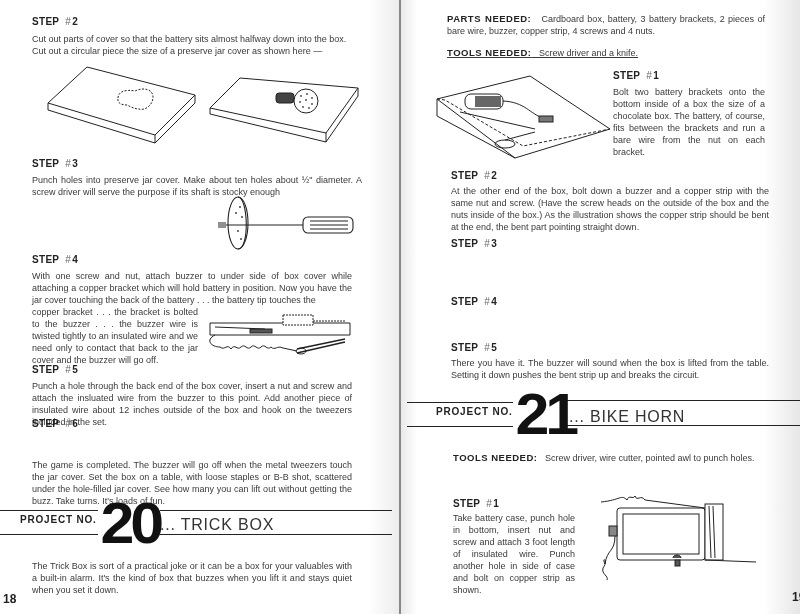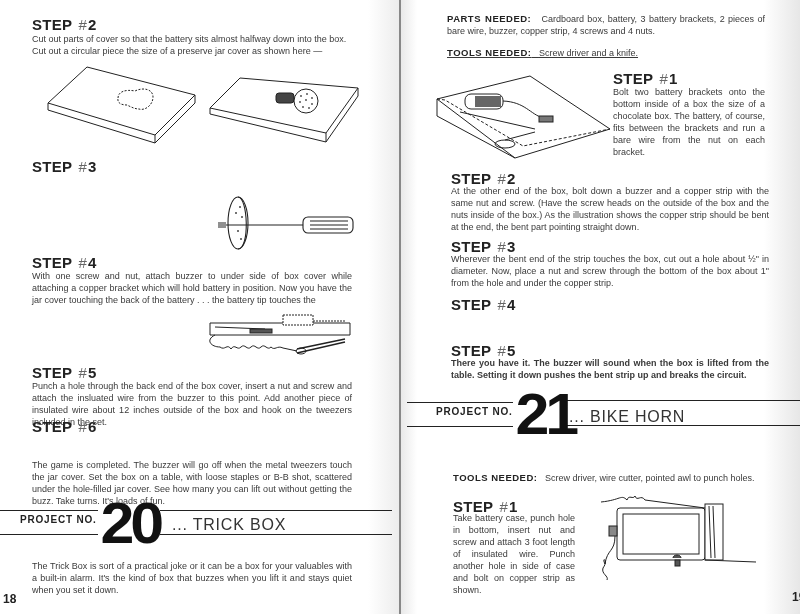--- a/index.html
+++ b/index.html
@@ -3,21 +3,21 @@
 <meta charset="utf-8">
 <style>
   html, body { margin:0; padding:0; }
   body { width:800px; height:614px; background:#fff; overflow:hidden; position:relative;
          font-family:"Liberation Sans", sans-serif; color:#2a2a2a; }
   .page { position:absolute; top:0; height:614px; overflow:hidden; }
   .left { left:0; width:400px; background:linear-gradient(to right,#fff 0,#fff 92%,#ececec 100%); }
   .right { left:401px; width:403px; background:linear-gradient(to right,#e9e9e9 0,#fff 4%,#fff 90%,#e4e4e4 100%); }
   .spine { position:absolute; left:399px; top:0; width:2px; height:614px; background:#888; }
   .abs { position:absolute; }
-  .step { font-weight:bold; font-size:15px; letter-spacing:0.3px; color:#222; }
+  .step { font-weight:bold; font-size:10px; letter-spacing:0.3px; color:#222; }
   .step .hash { font-weight:normal; color:#666; margin:0 1px 0 6px; }
   .txt { font-size:9px; line-height:12px; color:#3a3a3a; text-align:justify; }
   .lbl { font-weight:bold; font-size:9.5px; letter-spacing:0.5px; color:#222; }
   .proj-rule { position:absolute; height:1px; background:#222; }
   .proj-label { position:absolute; font-weight:bold; font-size:10px; letter-spacing:0.8px; color:#222; }
   .proj-num { position:absolute; font-weight:bold; font-size:58px; line-height:56px; letter-spacing:-4px; color:#111; transform:scaleX(1.05); }
   .proj-title { position:absolute; font-size:16px; letter-spacing:0.8px; color:#333; }
   .pagenum { position:absolute; font-weight:bold; font-size:12px; color:#222; }
   svg { position:absolute; overflow:visible; }
 </style>
@@ -51,20 +51,21 @@
         <circle cx="104" cy="20" r="0.9"></circle>
       <circle cx="92" cy="24" r="0.9"></circle>
         <circle cx="98" cy="22" r="0.9"></circle>
         <circle cx="104" cy="26" r="0.9"></circle>
       <circle cx="95" cy="29" r="0.9"></circle>
         <circle cx="101" cy="30" r="0.9"></circle>
     </g>
   </svg>
 
   <div class="abs step" style="left:32px;top:158px;"><span>STEP</span><span class="hash">#</span><span>3</span></div>
+  <div class="abs txt" style="left:32px;top:174px;width:330px;">Punch holes into preserve jar cover. Make about ten holes about ½" diameter. A screw driver will serve the purpose if its shaft is stocky enough</div>
 
   <svg style="left:218px;top:195px;" width="140" height="60" viewBox="0 0 140 60">
     <g fill="none" stroke="#222" stroke-width="1.1">
       <ellipse cx="20" cy="28" rx="10" ry="26" fill="#fff"></ellipse>
       <path d="M20,2 C30,2 32,54 20,54"></path>
       <line x1="0" y1="30" x2="90" y2="30"></line>
       <path d="M0,28 L8,28 M0,32 L8,32"></path>
       <rect x="85" y="22" width="50" height="16" rx="5" fill="#fff"></rect>
       <line x1="92" y1="26" x2="130" y2="26"></line>
         <line x1="92" y1="30" x2="130" y2="30"></line>
@@ -74,20 +75,21 @@
       <circle cx="22" cy="12" r="1"></circle>
         <circle cx="24" cy="22" r="1"></circle>
         <circle cx="20" cy="36" r="1"></circle>
         <circle cx="23" cy="44" r="1"></circle>
         <circle cx="18" cy="18" r="1"></circle>
     </g>
   </svg>
 
   <div class="abs step" style="left:32px;top:254px;"><span>STEP</span><span class="hash">#</span><span>4</span></div>
   <div class="abs txt" style="left:32px;top:270px;width:320px;">With one screw and nut, attach buzzer to under side of box cover while attaching a copper bracket which will hold battery in position. Now you have the jar cover touching the back of the battery . . . the battery tip touches the</div>
+  <div class="abs txt" style="left:32px;top:306px;width:166px;">copper bracket . . . the bracket is bolted to the buzzer . . . the buzzer wire is twisted tightly to an insulated wire and we need only to contact that back to the jar cover and the buzzer will go off.</div>
 
   <svg style="left:205px;top:315px;" width="150" height="45" viewBox="0 0 150 45">
     <g fill="none" stroke="#222" stroke-width="1">
       <polyline points="5,8 145,8 145,20 5,20 5,8"></polyline>
       <rect x="78" y="0" width="30" height="10" fill="#fff" stroke-dasharray="2,1"></rect>
       <line x1="108" y1="6" x2="140" y2="6" stroke-dasharray="2,1"></line>
       <line x1="10" y1="12" x2="60" y2="14"></line>
       <rect x="45" y="14" width="22" height="4" fill="#555"></rect>
       <path d="M10,20 C0,25 6,32 15,32 C20,36 22,28 26,34 C30,28 32,36 36,32 C40,28 42,36 46,32 C50,28 52,36 56,32 C60,28 62,36 66,32 C70,36 72,30 78,33 L92,36"></path>
       <path d="M92,34 L140,24 M92,38 L140,27" stroke-width="1.4"></path>
@@ -100,21 +102,21 @@
 
   <div class="abs step" style="left:32px;top:408px;margin-top:10px;"><span>STEP</span><span class="hash">#</span><span>6</span></div>
   <div class="abs txt" style="left:32px;top:425px;width:320px;margin-top:34px;">The game is completed. The buzzer will go off when the metal tweezers touch the jar cover. Set the box on a table, with loose staples or B-B shot, scattered under the hole-filled jar cover. See how many you can lift out without getting the buzz. Take turns. It's loads of fun.</div>
 
   <div class="proj-rule" style="left:0;top:510px;width:98px;"></div>
   <div class="proj-rule" style="left:0;top:534px;width:98px;"></div>
   <div class="proj-rule" style="left:160px;top:510px;width:232px;"></div>
   <div class="proj-rule" style="left:160px;top:534px;width:232px;"></div>
   <div class="proj-label" style="left:20px;top:514px;">PROJECT NO.</div>
   <div class="proj-num" style="left:102px;top:495px;">20</div>
-  <div class="proj-title" style="left:172px;top:516px;">... TRICK BOX</div>
+  <div class="proj-title" style="left:160px;top:516px;">... TRICK BOX</div>
 
   <div class="abs txt" style="left:32px;top:560px;width:320px;">The Trick Box is sort of a practical joke or it can be a box for your valuables with a built-in alarm. It's the kind of box that buzzes when you lift it and stays quiet when you set it down.</div>
   <div class="pagenum" style="left:3px;top:592px;">18</div>
 </div>
 
 <div class="spine"></div>
 
 <div class="page right">
 
   <div class="abs txt" style="left:46px;top:13px;width:318px;"><span class="lbl">PARTS NEEDED:</span>&nbsp;&nbsp; <span>Cardboard box, battery, 3 battery brackets, 2 pieces of bare wire, buzzer, copper strip, 4 screws and 4 nuts.</span></div>
@@ -135,36 +137,35 @@
     </g>
   </svg>
 
   <div class="abs step" style="left:212px;top:70px;"><span>STEP</span><span class="hash">#</span><span>1</span></div>
   <div class="abs txt" style="left:212px;top:86px;width:152px;">Bolt two battery brackets onto the bottom inside of a box the size of a chocolate box. The battery, of course, fits between the brackets and run a bare wire from the nut on each bracket.</div>
 
   <div class="abs step" style="left:50px;top:170px;"><span>STEP</span><span class="hash">#</span><span>2</span></div>
   <div class="abs txt" style="left:50px;top:185px;width:318px;">At the other end of the box, bolt down a buzzer and a copper strip with the same nut and screw. (Have the screw heads on the outside of the box and the nuts inside of the box.) As the illustration shows the copper strip should be bent at the end, the bent part pointing straight down.</div>
 
   <div class="abs step" style="left:50px;top:238px;"><span>STEP</span><span class="hash">#</span><span>3</span></div>
-  <div class="abs txt" style="left:50px;top:253px;width:318px;">Wherever the bent end of the strip touches the box, cut out a hole about ½" in diameter. Now, place a nut and screw through the bottom of the box about 1" from the hole and under the copper strip.</div>
 
   <div class="abs step" style="left:50px;top:296px;"><span>STEP</span><span class="hash">#</span><span>4</span></div>
 
   <div class="abs step" style="left:50px;top:342px;"><span>STEP</span><span class="hash">#</span><span>5</span></div>
-  <div class="abs txt" style="left:50px;top:357px;width:318px;font-weight:bold;">There you have it. The buzzer will sound when the box is lifted from the table. Setting it down pushes the bent strip up and breaks the circuit.</div>
+  <div class="abs txt" style="left:50px;top:357px;width:318px;">There you have it. The buzzer will sound when the box is lifted from the table. Setting it down pushes the bent strip up and breaks the circuit.</div>
 
   <div class="proj-rule" style="left:6px;top:402px;width:106px;"></div>
   <div class="proj-rule" style="left:6px;top:426px;width:106px;"></div>
   <div class="proj-rule" style="left:165px;top:400px;width:234px;"></div>
   <div class="proj-rule" style="left:165px;top:425px;width:234px;"></div>
   <div class="proj-label" style="left:35px;top:406px;">PROJECT NO.</div>
   <div class="proj-num" style="left:116px;top:386px;">21</div>
   <div class="proj-title" style="left:168px;top:408px;">... BIKE HORN</div>
 
-  <div class="abs txt" style="left:52px;top:472px;width:318px;"><span class="lbl">TOOLS NEEDED:</span>&nbsp;&nbsp; <span>Screw driver, wire cutter, pointed awl to punch holes.</span></div>
+  <div class="abs txt" style="left:52px;top:452px;width:318px;"><span class="lbl">TOOLS NEEDED:</span>&nbsp;&nbsp; <span>Screw driver, wire cutter, pointed awl to punch holes.</span></div>
 
   <div class="abs step" style="left:52px;top:498px;"><span>STEP</span><span class="hash">#</span><span>1</span></div>
   <div class="abs txt" style="left:52px;top:512px;width:122px;">Take battery case, punch hole in bottom, insert nut and screw and attach 3 foot length of insulated wire. Punch another hole in side of case and bolt on copper strip as shown.</div>
 
   <svg style="left:200px;top:494px;" width="160" height="90" viewBox="0 0 160 90">
     <g fill="none" stroke="#222" stroke-width="1">
       <rect x="16" y="14" width="88" height="52" rx="3" fill="#fff"></rect>
       <rect x="22" y="20" width="76" height="40" fill="#fff"></rect>
       <rect x="104" y="10" width="18" height="56" fill="#fff"></rect>
       <line x1="108" y1="12" x2="110" y2="64"></line>

